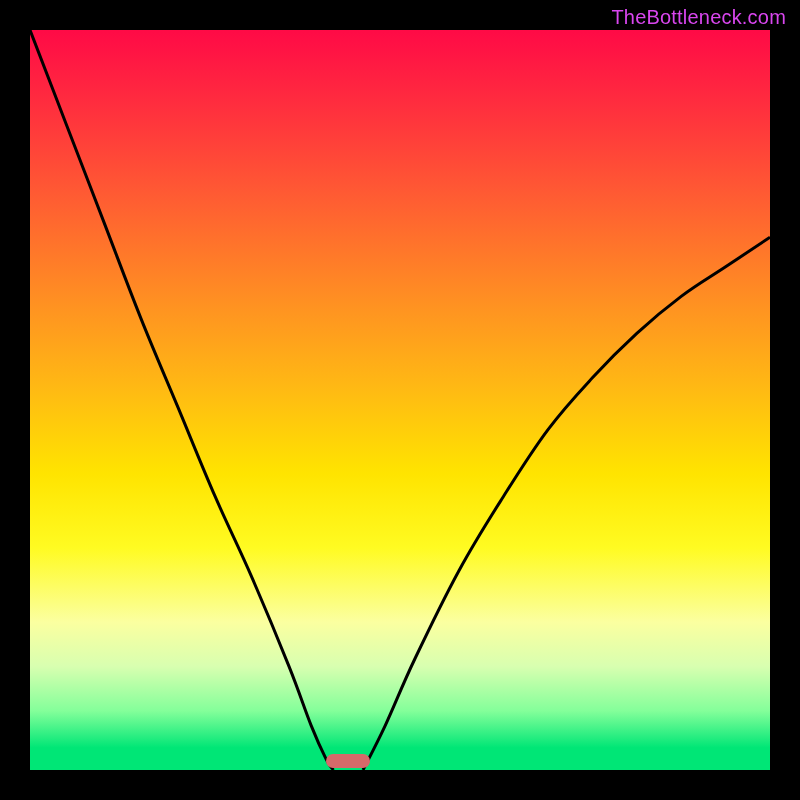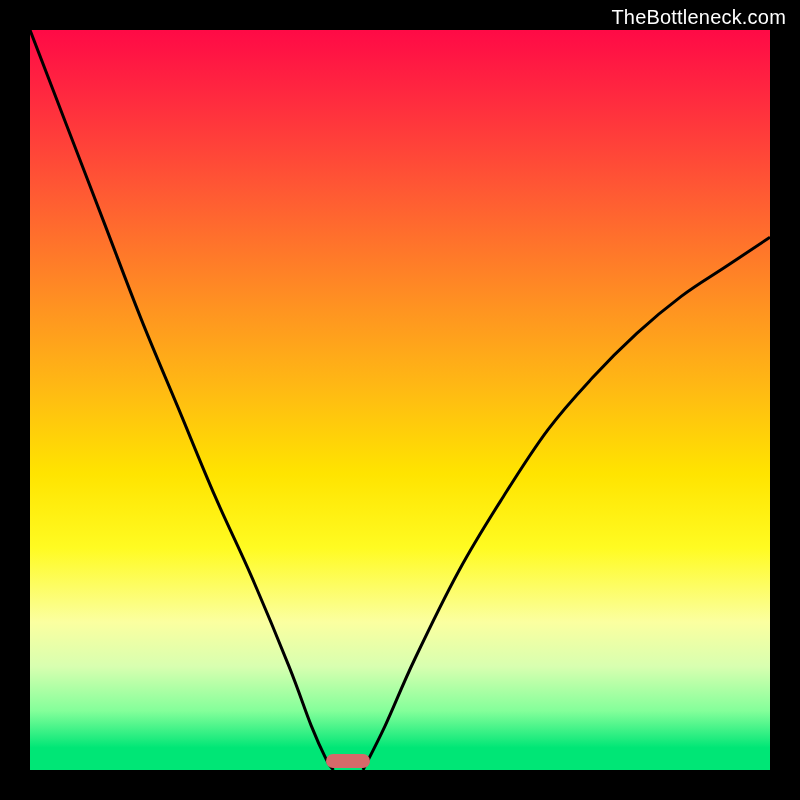--- a/index.html
+++ b/index.html
@@ -48,21 +48,21 @@
     position: absolute;
     width: 44px;
     height: 14px;
     background: #d66a6a;
     border-radius: 7px;
   }
   .watermark {
     position: absolute;
     top: 6px;
     right: 14px;
-    color: #ffffff;
+    color: #d946ef;
     font-size: 20px;
     letter-spacing: 0.2px;
     font-weight: 500;
   }
 </style>
 </head>
 <body>
 
 <div class="watermark">TheBottleneck.com</div>
 

